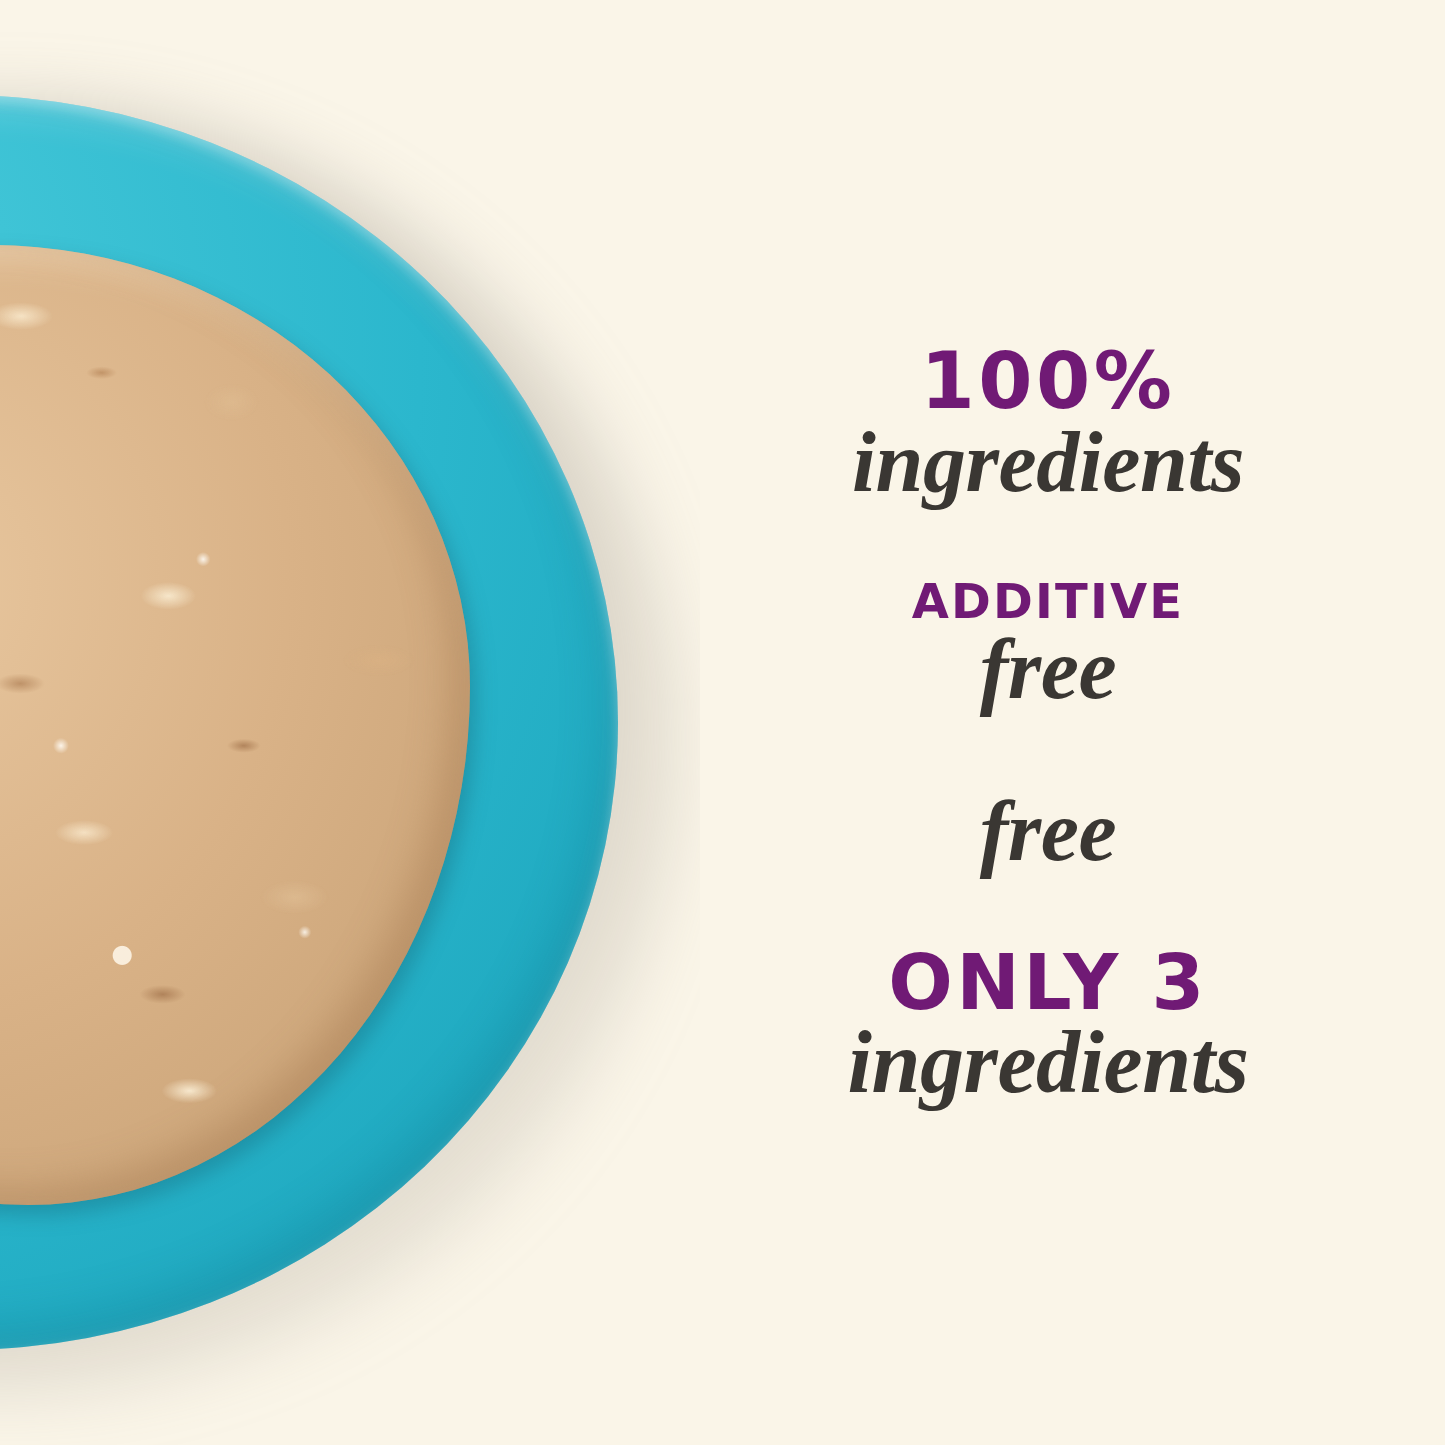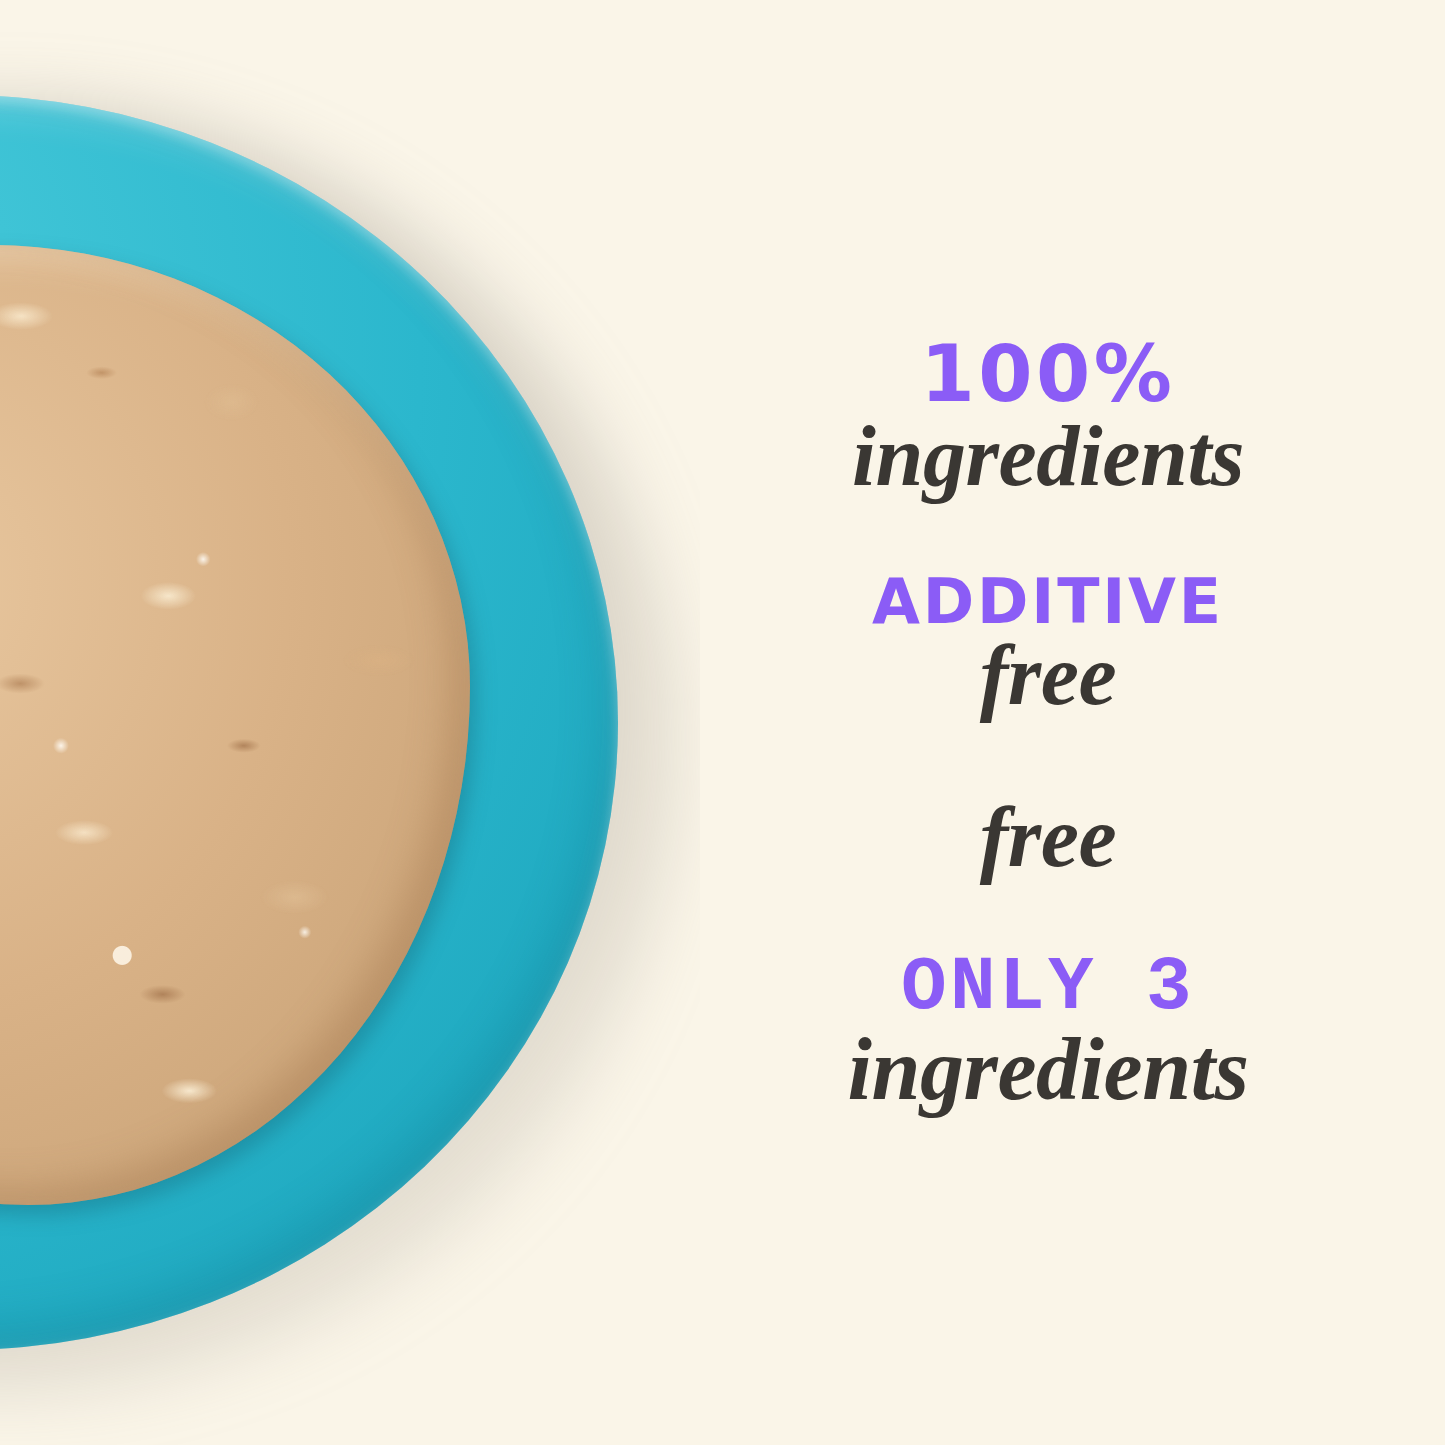--- a/index.html
+++ b/index.html
@@ -166,21 +166,21 @@
     box-sizing: border-box;
   }
 
   .claim {
     text-align: center;
     width: 100%;
   }
 
   .claim-top {
     display: block;
-    color: #8b5cf6;
+    color: #701a75;
     font-family: "DejaVu Sans", sans-serif;
     font-weight: 700;
     letter-spacing: 0.045em;
     line-height: 0.92;
     text-transform: uppercase;
   }
 
   .claim-bottom {
     display: block;
     color: #3A3733;
@@ -189,27 +189,27 @@
     font-weight: 700;
     line-height: 1.0;
     letter-spacing: -0.005em;
     margin-top: 2px;
   }
 
   
   #claim-0 .claim-top    { font-size: 78px; }
   #claim-0 .claim-bottom { font-size: 86px; }
 
-  #claim-1 .claim-top    { font-size: 62px; }
+  #claim-1 .claim-top    { font-size: 48px; }
   #claim-1 .claim-bottom { font-size: 86px; }
 
   #claim-2 .claim-top    { font-size: 69px; letter-spacing: 0.03em; }
   #claim-2 .claim-bottom { font-size: 86px; }
 
-  #claim-3 .claim-top    { font-size: 76px; font-family: Liberation Mono, monospace; }
+  #claim-3 .claim-top    { font-size: 76px; }
   #claim-3 .claim-bottom { font-size: 88px; }
 
   
   #claim-0 .claim-top-1 { font-size: 78px; display: block; }
   #claim-0 .claim-top-2 { font-size: 82px; display: block; }
 </style>
 </head>
 <body>
 
 <div id="canvas">

